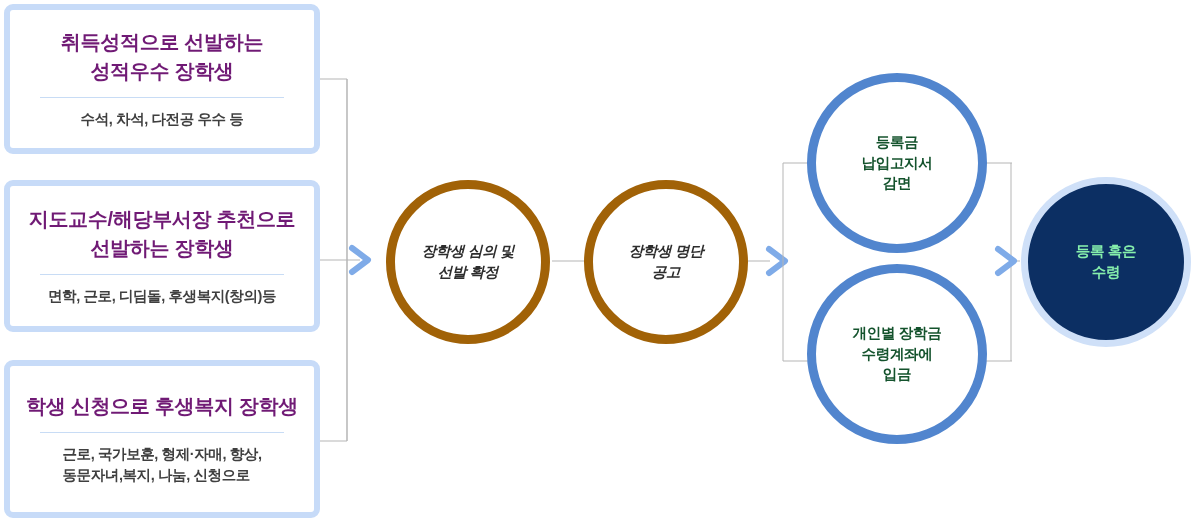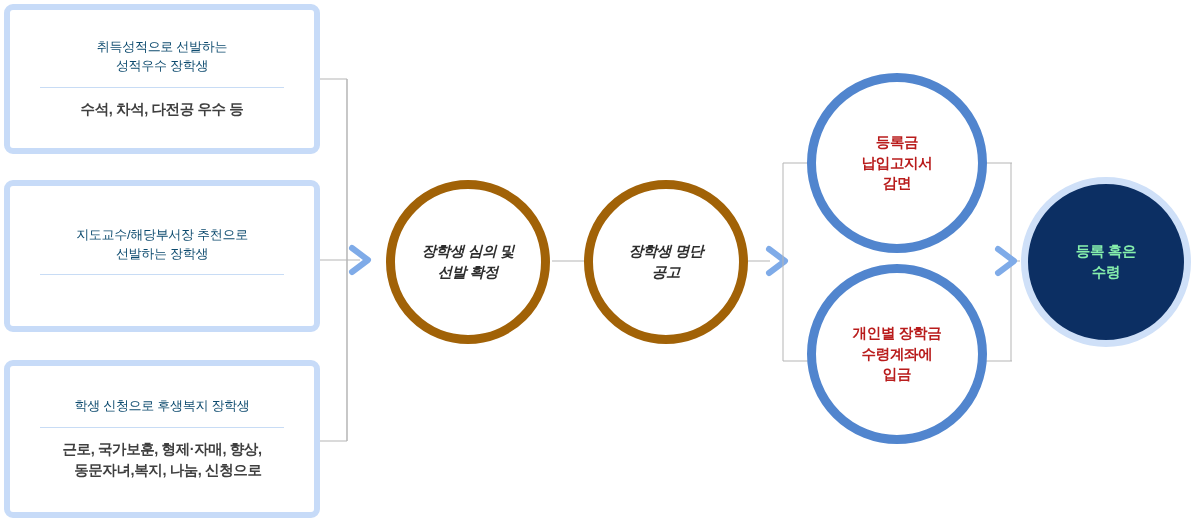--- a/index.html
+++ b/index.html
@@ -26,39 +26,39 @@
     background: #ffffff;
     border: 6px solid #c7dbf8;
     border-radius: 9px;
     display: flex;
     flex-direction: column;
     align-items: center;
     justify-content: center;
     padding: 6px 10px;
   }
   .crit-title {
-    font-size: 13px;
-    font-weight: 400;
-    color: #0c4a6e;
+    font-size: 20px;
+    font-weight: 700;
+    color: #701a75;
     text-align: center;
     line-height: 1.45;
     letter-spacing: -0.3px;
     white-space: pre-line;
   }
   .crit-divider {
     width: 86%;
     height: 1px;
     background: #c8dcf5;
     margin: 11px 0 11px 0;
   }
   .crit-detail {
     font-size: 14.5px;
     font-weight: 700;
     color: #3f3f3f;
-    text-align: right;
+    text-align: left;
     line-height: 1.45;
     letter-spacing: -0.4px;
     white-space: pre-line;
   }
 
   #box-0 { left: 4px;  top: 4px;   width: 316px; height: 150px; }
   #box-1 { left: 4px;  top: 180px; width: 316px; height: 152px; }
   #box-2 { left: 4px;  top: 360px; width: 316px; height: 158px; }
 
   
@@ -82,21 +82,21 @@
     border: 9px solid #a16207;
     background: #ffffff;
     font-style: italic;
   }
   .circle.light .circle-label { color: #2d2d2d; }
 
   .circle.mid {
     border: 9px solid #5185ce;
     background: #ffffff;
   }
-  .circle.mid .circle-label { color: #b91c1c; }
+  .circle.mid .circle-label { color: #14532d; }
 
   .circle.navy {
     border: 7px solid #cfe0f8;
     background: #0c2f63;
   }
   .circle.navy .circle-label { color: #86efac; }
 
   #circle-review  { left: 386px;  top: 180px; width: 164px; height: 164px; }
   #circle-notice  { left: 584px;  top: 180px; width: 164px; height: 164px; }
   #circle-tuition { left: 807px;  top: 73px;  width: 180px; height: 180px; }
@@ -145,20 +145,21 @@
     <div class="crit-title">취득성적으로 선발하는
 성적우수 장학생</div>
     <div class="crit-divider"></div>
     <div class="crit-detail">수석, 차석, 다전공 우수 등</div>
   </div>
 
   <div class="crit-box" id="box-1">
     <div class="crit-title">지도교수/해당부서장 추천으로
 선발하는 장학생</div>
     <div class="crit-divider"></div>
+    <div class="crit-detail">면학, 근로, 디딤돌, 후생복지(창의)등</div>
   </div>
 
   <div class="crit-box" id="box-2">
     <div class="crit-title">학생 신청으로 후생복지 장학생</div>
     <div class="crit-divider"></div>
     <div class="crit-detail">근로, 국가보훈, 형제·자매, 향상,
 동문자녀,복지, 나눔, 신청으로</div>
   </div>
 
   <div class="circle light" id="circle-review">

